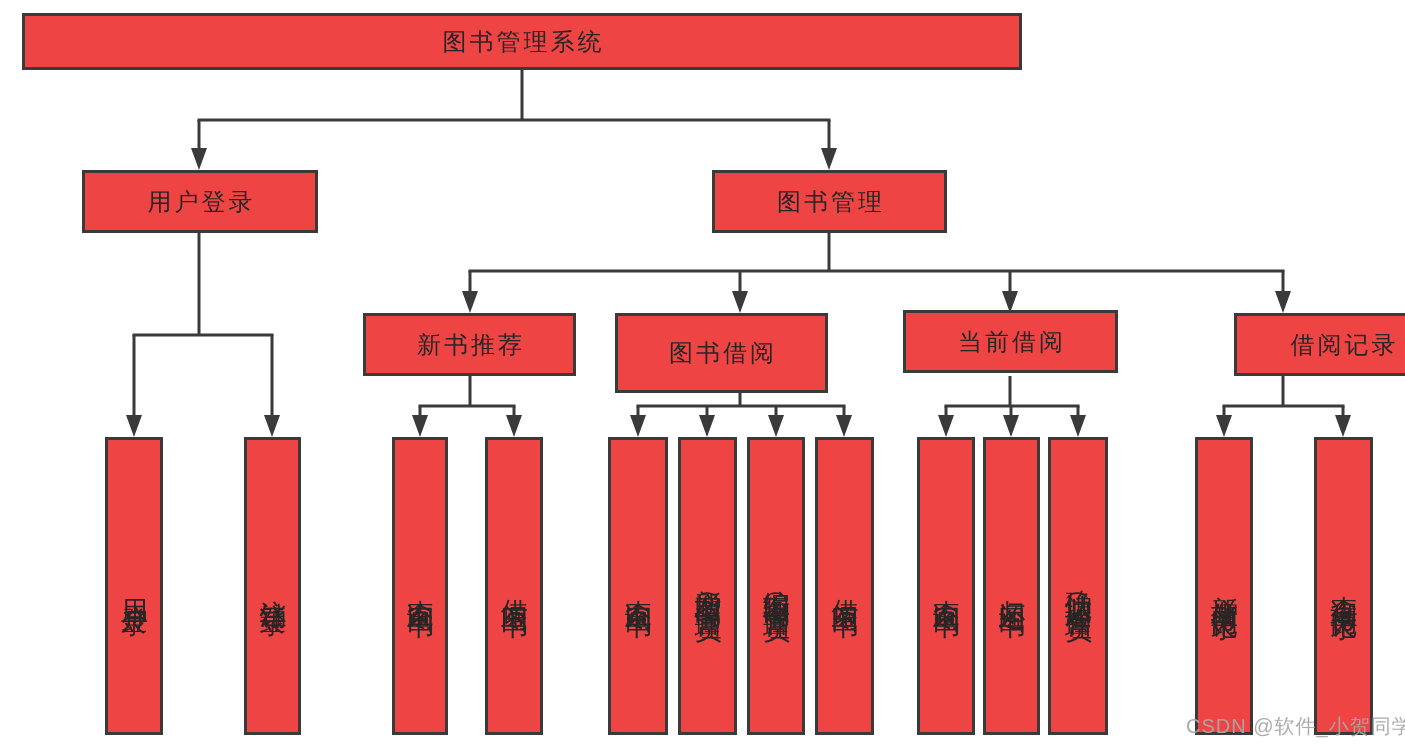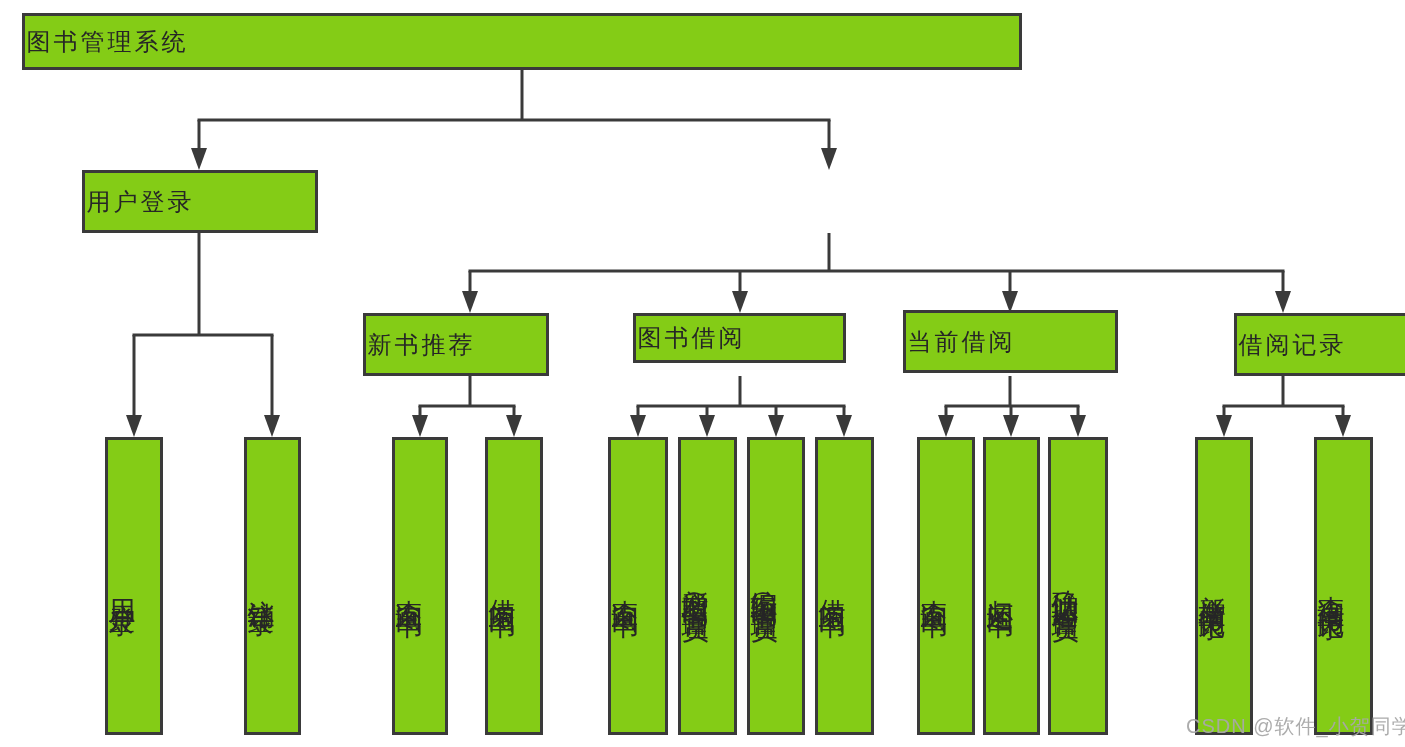--- a/index.html
+++ b/index.html
@@ -18,24 +18,25 @@
   #connectors {
     position: absolute;
     left: 0;
     top: 0;
     width: 1405px;
     height: 747px;
   }
   .node {
     position: absolute;
     box-sizing: border-box;
-    background: #84cc16;
+    background: #ef4444;
     border: 3px solid #3a3a3a;
     display: flex;
     align-items: center;
+    justify-content: center;
     color: #262626;
   }
   .hbox {
     font-size: 24px;
     letter-spacing: 3px;
     white-space: nowrap;
   }
   .hbox span { transform: translateX(1.5px); } 
   .vbox {
     font-size: 27px;
@@ -141,25 +142,28 @@
     </g>
   </svg>
 
   <div class="node hbox" style="left:22px; top:13px; width:1000px; height:57px;">
     <span>图书管理系统</span>
   </div>
 
   <div class="node hbox" style="left:82px; top:170px; width:236px; height:63px;">
     <span>用户登录</span>
   </div>
-
-  <div class="node hbox" style="left:363px; top:313px; width:186px; height:63px;">
+  <div class="node hbox" style="left:712px; top:170px; width:235px; height:63px;">
+    <span>图书管理</span>
+  </div>
+
+  <div class="node hbox" style="left:363px; top:313px; width:213px; height:63px;">
     <span>新书推荐</span>
   </div>
-  <div class="node hbox" style="left:633px; top:313px; width:213px; height:50px;">
+  <div class="node hbox" style="left:615px; top:313px; width:213px; height:80px;">
     <span>图书借阅</span>
   </div>
   <div class="node hbox" style="left:903px; top:310px; width:215px; height:63px;">
     <span>当前借阅</span>
   </div>
   <div class="node hbox" style="left:1234px; top:313px; width:218px; height:63px;">
     <span>借阅记录</span>
   </div>
 
   <div class="node vbox" style="left:105px; top:437px; width:58px; height:298px;">

